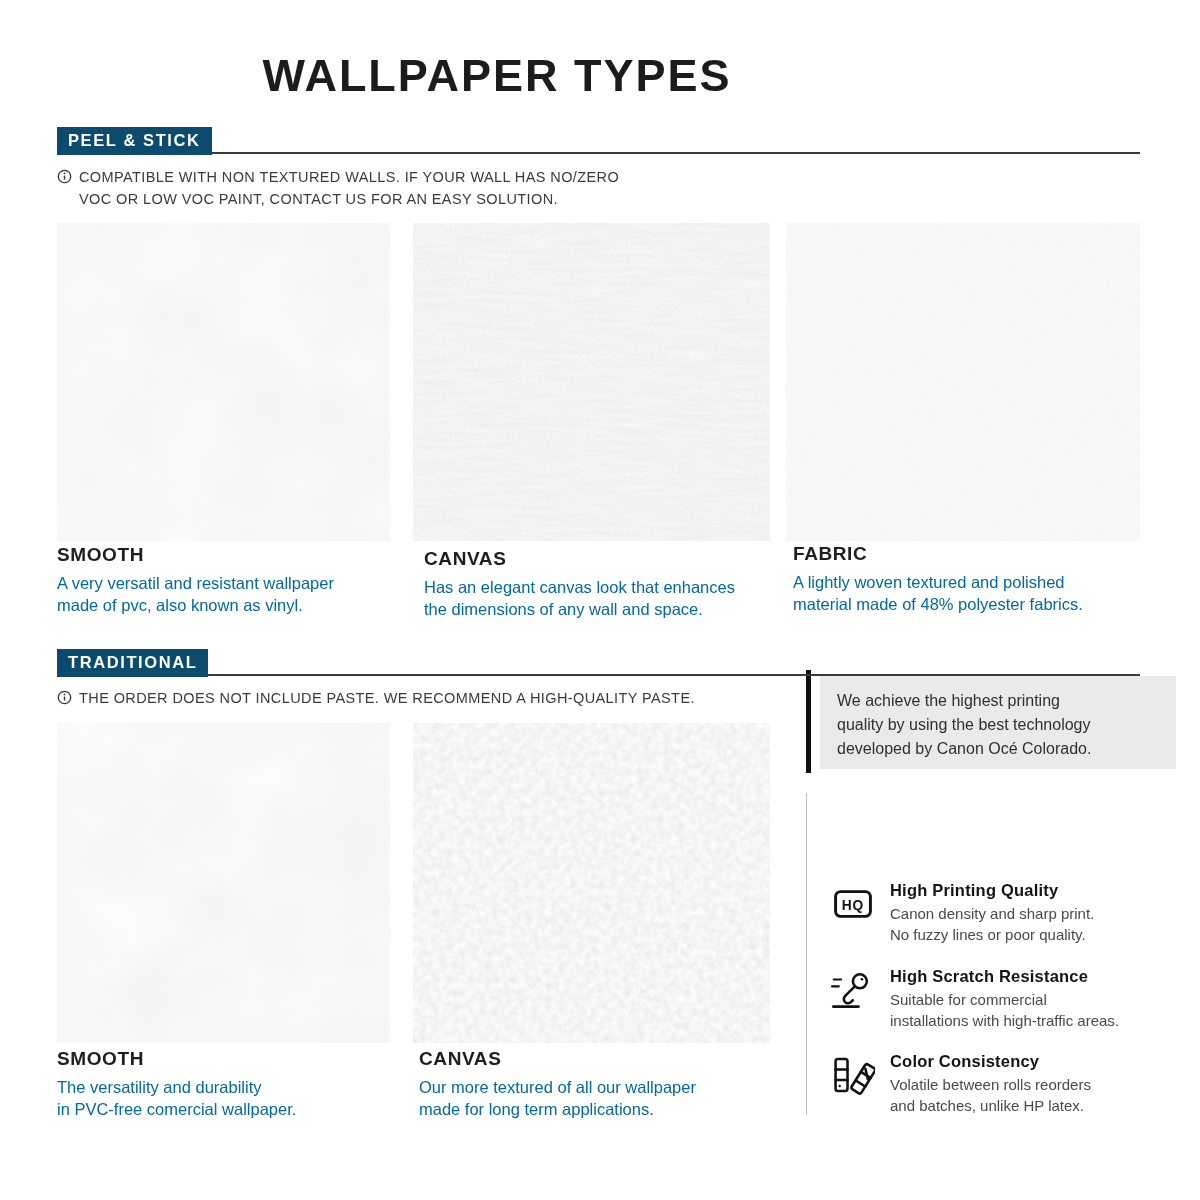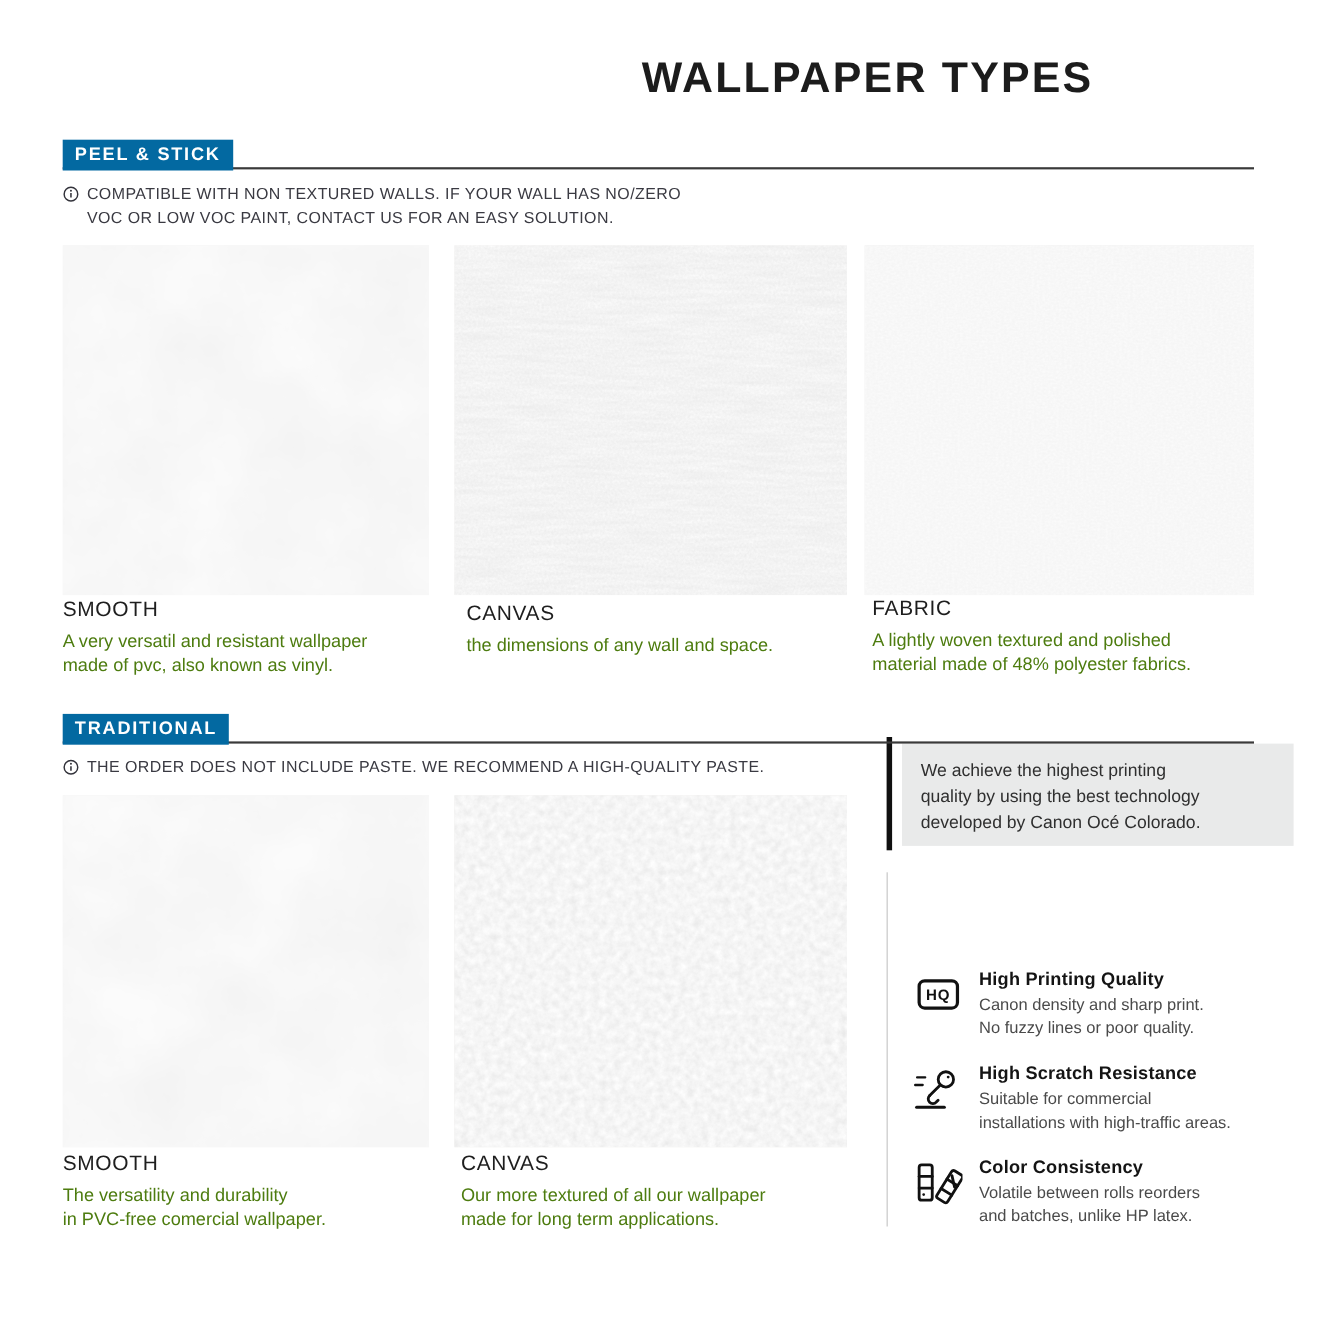--- a/index.html
+++ b/index.html
@@ -1,45 +1,45 @@
 <!DOCTYPE html>
 <html><head>
 <meta charset="utf-8">
 <style>
   html,body{margin:0;padding:0;background:#fff;}
   .page{
     position:relative;width:1200px;height:1200px;background:#ffffff;
     font-family:"Liberation Sans",sans-serif;color:#222;overflow:hidden;
   }
   .page-title{
-    position:absolute;top:50px;left:0;width:994px;text-align:right;
-    font-size:39px;font-weight:700;letter-spacing:2px;color:#1c1c1c;margin:0;
+    position:absolute;top:50px;left:0;width:994px;text-align:center;
+    font-size:45px;font-weight:700;letter-spacing:2px;color:#1c1c1c;margin:0;
   }
   .section-tag{
-    position:absolute;left:57px;background:#0369a1;color:#fff;
+    position:absolute;left:57px;background:#0c4a6e;color:#fff;
     font-size:16.5px;font-weight:700;letter-spacing:1.6px;
     padding:4px 11px 5px 11px;z-index:2;
   }
   .section-rule{
     position:absolute;left:57px;width:1083px;height:2px;background:#3a3a3a;z-index:1;
   }
   .note{
     position:absolute;left:57px;display:flex;gap:7px;
     font-size:14.5px;letter-spacing:0.4px;color:#3a3a42;line-height:1.5;
   }
   .note .info-glyph{flex:0 0 auto;margin-top:2px;}
   .note .ntxt span{display:block;}
   .swatch{position:absolute;overflow:hidden;}
   .swatch svg{display:block;}
   .caption{position:absolute;}
   .caption .sname{
-    font-size:19px;font-weight:400;letter-spacing:0.6px;color:#1e1e1e;
+    font-size:19px;font-weight:700;letter-spacing:0.6px;color:#1e1e1e;
     margin:0 0 7px 0;
   }
-  .caption .sdesc{font-size:16.5px;color:#4d7c0f;line-height:1.32;}
+  .caption .sdesc{font-size:16.5px;color:#0369a1;line-height:1.32;}
   .caption .sdesc span{display:block;}
   .quote-bar{position:absolute;left:806px;top:670px;width:5px;height:103px;background:#101010;}
   .quote-box{
     position:absolute;left:820px;top:676px;width:356px;height:93px;
     background:#e9eaea;box-sizing:border-box;padding:13px 10px 0 17px;
     font-size:16px;line-height:1.5;color:#2f2f2f;
   }
   .quote-box span{display:block;}
   .features-rail{position:absolute;left:806px;top:793px;width:1px;height:322px;background:#c2c2c2;}
   .feature{position:absolute;left:831px;width:312px;display:flex;gap:15px;}
@@ -134,20 +134,21 @@
   <div class="caption" style="left:57px;top:544px;width:333px;">
     <div class="sname">SMOOTH</div>
     <div class="sdesc">
       <span>A very versatil and resistant wallpaper</span>
       <span>made of pvc, also known as vinyl.</span>
     </div>
   </div>
   <div class="caption" style="left:424px;top:548px;width:346px;">
     <div class="sname">CANVAS</div>
     <div class="sdesc">
+      <span>Has an elegant canvas look that enhances</span>
       <span>the dimensions of any wall and space.</span>
     </div>
   </div>
   <div class="caption" style="left:793px;top:543px;width:347px;">
     <div class="sname">FABRIC</div>
     <div class="sdesc">
       <span>A lightly woven textured and polished</span>
       <span>material made of 48% polyester fabrics.</span>
     </div>
   </div>

